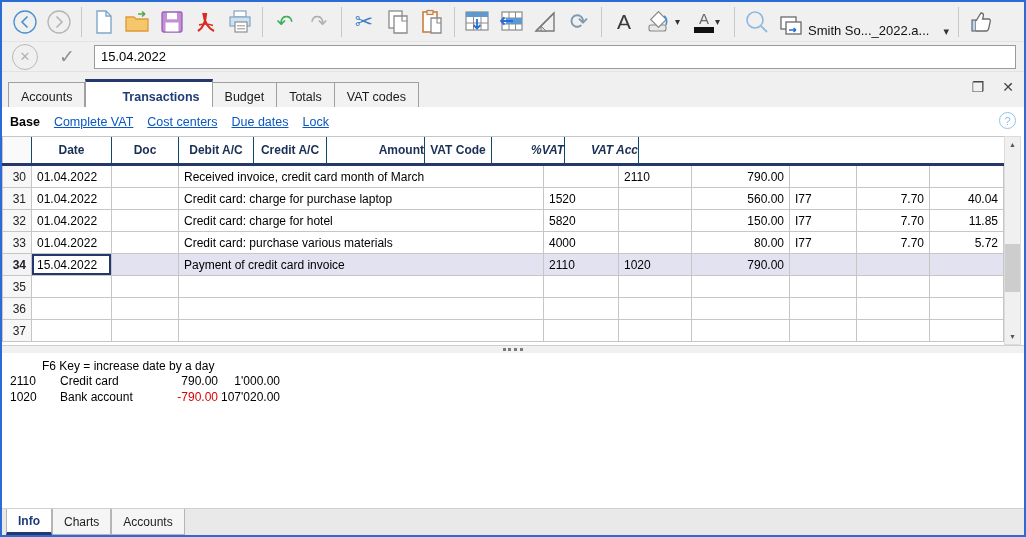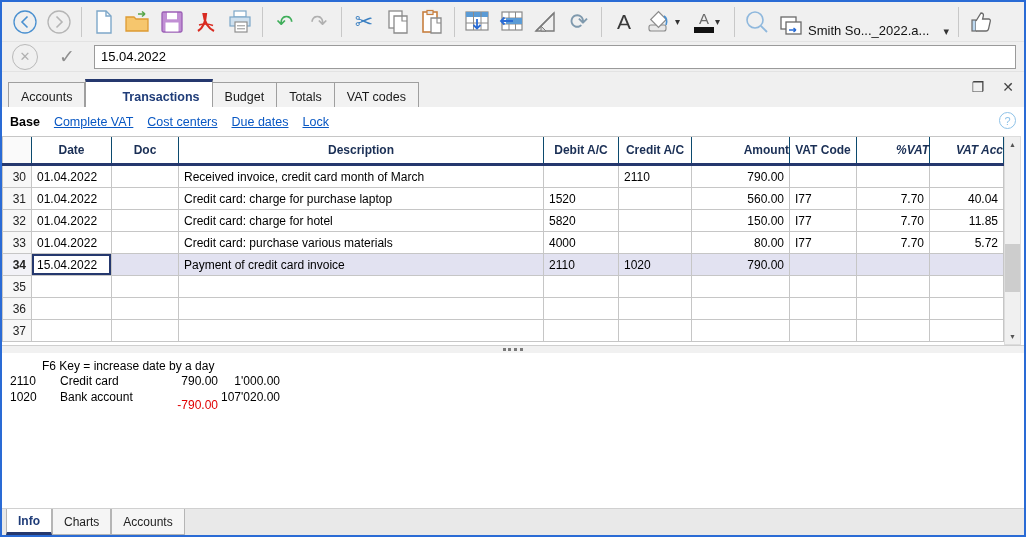--- a/index.html
+++ b/index.html
@@ -66,21 +66,21 @@
   .splitter { height:8px; background:#f1f1f1; border-top:1px solid #cfcfcf; display:flex; align-items:center; justify-content:center; flex:0 0 auto; }
   .split-handle { width:20px; height:0; border-top:3px dotted #7a7a7a; }
 
   
   .info-panel { flex:1; background:#fff; padding:5px 0 0 8px; font-size:12px; color:#000; overflow:hidden; }
   .hint-line { line-height:16px;margin-left:32px; }
   .acct-line { display:flex; line-height:15.5px; }
   .a-num { width:50px; }
   .a-name { width:100px; }
   .a-amt { width:58px; text-align:right; display:inline-block; }
-  .a-amt.neg { color:#e00000;margin-top:8px; }
+  .a-amt.neg { color:#e00000; }
   .a-bal { width:62px; text-align:right; display:inline-block; }
   .acct-line span { white-space:nowrap; }
 
   
   .bottom-tabs { height:27px; background:#e9e9e9; border-top:1px solid #d0d0d0; display:flex; align-items:stretch; padding-left:4px; flex:0 0 auto; }
   .btab { padding:0 11px; font-size:12px; color:#222; background:#f5f5f5; border:1px solid #b5b5b5; border-top:none; display:flex; align-items:center; margin-top:0; height:26px; }
   .btab.active { background:#fff; color:#1f3c78; font-weight:bold; border-bottom:3px solid #25386e; }
 
   svg { display:block; }
 </style>
@@ -277,21 +277,20 @@
     <span class="view-link">Lock</span>
     <span class="help-circle">?</span>
   </div>
 
   <div class="table-area">
     <div class="grid">
       <div class="thead">
         <div class="hcell c-num"></div>
         <div class="hcell c-date">Date</div>
         <div class="hcell c-doc">Doc</div>
-        <div class="hcell c-desc">Description</div>
         <div class="hcell c-debit">Debit A/C</div>
         <div class="hcell c-credit">Credit A/C</div>
         <div class="hcell c-amount">Amount</div>
         <div class="hcell c-vatcode">VAT Code</div>
         <div class="hcell c-pctvat it">%VAT</div>
         <div class="hcell c-vatacc it">VAT Acc</div>
       </div>
       <div>
           <div class="trow">
             <div class="cell c-num">30</div>

